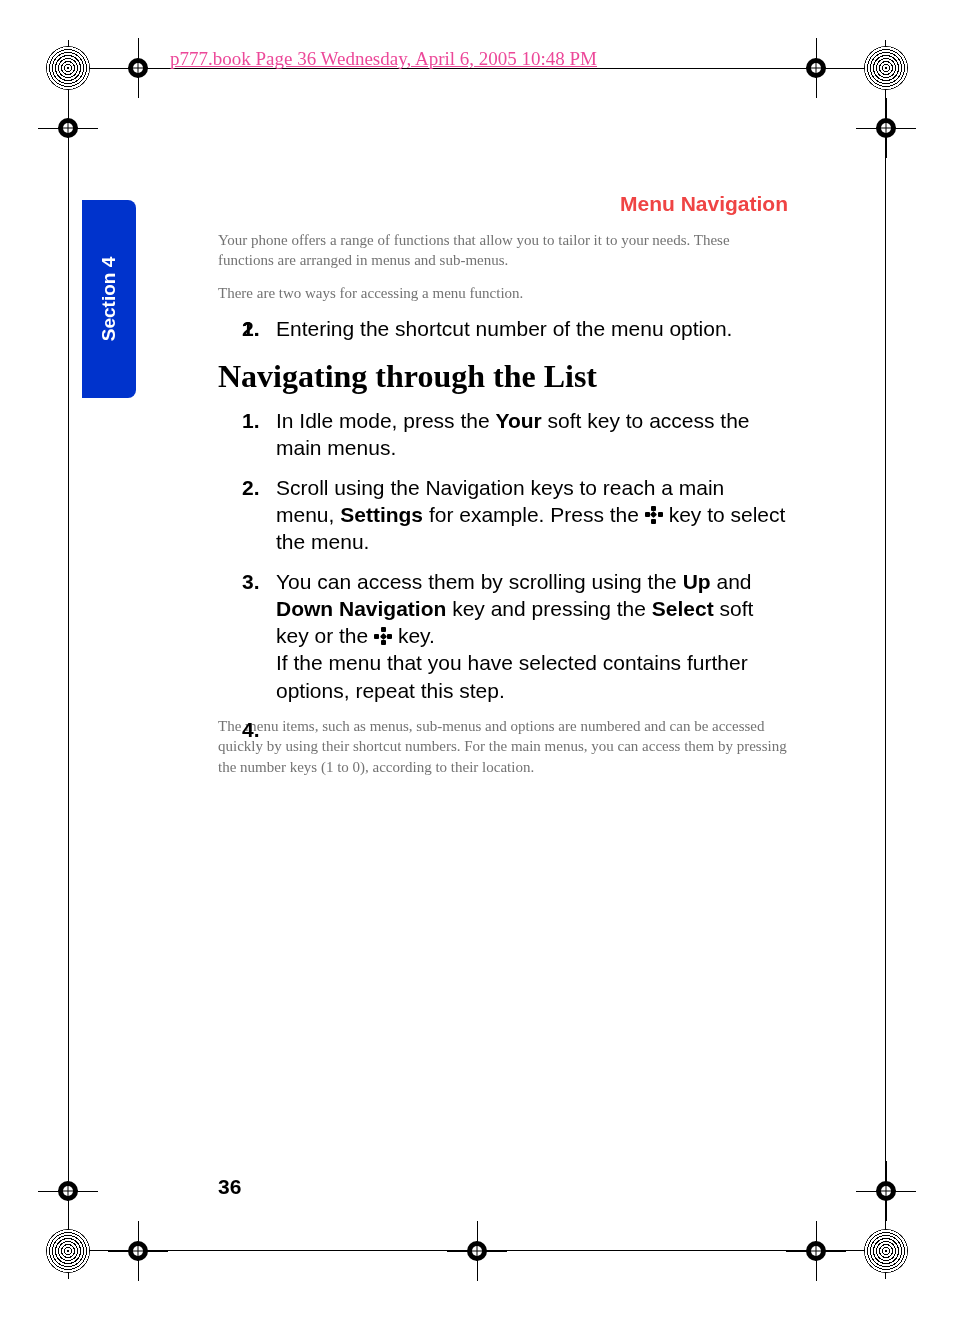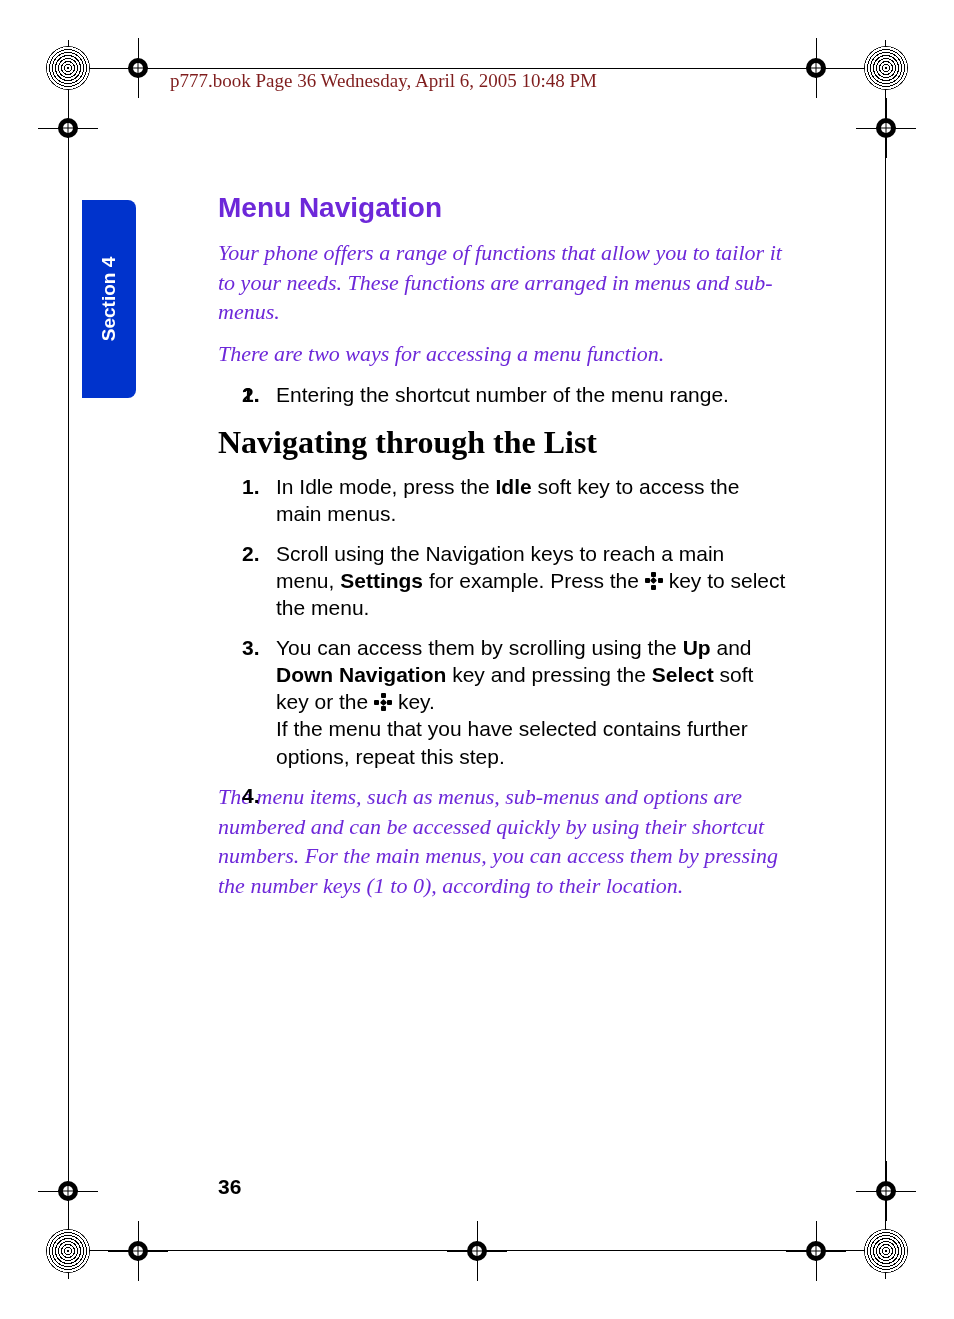--- a/index.html
+++ b/index.html
@@ -35,41 +35,41 @@
     position:absolute; left:50%; top:50%; width:10px; height:10px; border-radius:50%;
     background:#fff; transform:translate(-50%,-50%); z-index:2;
   }
   .reg-mark-inner::before {
     content:""; position:absolute; left:50%; top:50%; width:20px; height:1px; background:#000; transform:translate(-50%,-50%);
   }
   .reg-mark-inner::after {
     content:""; position:absolute; left:50%; top:50%; width:1px; height:20px; background:#000; transform:translate(-50%,-50%);
   }
   .header-text {
-    position: absolute; top: 70px; left: 170px;
-    font-family: "Times New Roman", serif; font-size: 19px; color: #7f1d1d;
+    position: absolute; top: 48px; left: 170px;
+    font-family: "Times New Roman", serif; font-size: 19px; color: #ec4899; text-decoration: underline;
   }
   .section-tab {
     position: absolute; left: 82px; top: 200px; width: 54px; height: 198px;
     background: #0033cc; border-radius: 0 8px 8px 0;
   }
   .section-tab span {
     position: absolute; left: 50%; top: 50%;
     transform: translate(-50%,-50%) rotate(-90deg);
     color: #fff; font-weight: bold; font-size: 19px; white-space: nowrap;
     font-family: Arial, Helvetica, sans-serif;
   }
   .content {
     position: absolute; left: 218px; top: 192px; width: 570px;
   }
   .title {
-    color: #6d28d9; font-size: 28px; font-weight: bold;
-    font-family: Arial, Helvetica, sans-serif; margin-bottom: 14px;
+    color: #ef4444; font-size: 21px; font-weight: bold;
+    font-family: Arial, Helvetica, sans-serif; margin-bottom: 14px; text-align: right;
   }
-  .serif { font-family: "Book Antiqua", "Palatino Linotype", Georgia, serif; font-size: 22px; line-height: 1.35; color: #6d28d9; font-style: italic; }
+  .serif { font-family: "Book Antiqua", "Palatino Linotype", Georgia, serif; font-size: 15px; line-height: 1.35; color: #737373; }
   .para { margin-bottom: 12px; }
   .sans { font-family: Arial, Helvetica, sans-serif; font-size: 21px; line-height: 1.3; color: #000; }
   .subhead { font-family: Liberation Serif, serif; font-weight: bold; font-size: 32px; margin-top: 16px; margin-bottom: 12px; }
   ol.numlist { list-style: none; padding-left: 58px; }
   ol.numlist li { position: relative; margin-bottom: 12px; }
   ol.numlist li .num { position: absolute; left: -34px; font-weight: bold; font-family: Arial, Helvetica, sans-serif; font-size: 21px; }
   .b { font-weight: bold; }
   .ok-icon {
     display: inline-block; width: 18px; height: 18px; position: relative; vertical-align: -2px;
   }
@@ -139,30 +139,30 @@
 
   <p class="serif para">Your phone offers a range of functions that allow you to tailor it to your needs. These functions are arranged in menus and sub-menus.</p>
   <p class="serif para">There are two ways for accessing a menu function.</p>
 
   <ol class="numlist sans">
     <li>
       <span class="num">1.</span>
     </li>
     <li>
       <span class="num">2.</span>
-      <span>Entering the shortcut number of the menu range.</span>
+      <span>Entering the shortcut number of the menu option.</span>
     </li>
   </ol>
 
   <div class="subhead">Navigating through the List</div>
 
   <ol class="numlist sans">
     <li>
       <span class="num">1.</span>
-      <span><span>In Idle mode, press the </span><span class="b">Idle</span><span> soft key to access the main menus.</span></span>
+      <span><span>In Idle mode, press the </span><span class="b">Your</span><span> soft key to access the main menus.</span></span>
     </li>
     <li>
       <span class="num">2.</span>
       <span><span>Scroll using the Navigation keys to reach a main menu, </span><span class="b">Settings</span><span> for example. Press the </span><span class="ok-icon"><span class="d d1"></span><span class="d d2"></span><span class="d d3"></span><span class="d d4"></span><span class="d dc"></span></span><span> key to select the menu.</span></span>
     </li>
     <li>
       <span class="num">3.</span>
       <span><span>You can access them by scrolling using the </span><span class="b">Up</span><span> and </span><span class="b">Down Navigation</span><span> key and pressing the </span><span class="b">Select</span><span> soft key or the </span><span class="ok-icon"><span class="d d1"></span><span class="d d2"></span><span class="d d3"></span><span class="d d4"></span><span class="d dc"></span></span><span> key.</span><br><span>If the menu that you have selected contains further options, repeat this step.</span></span>
     </li>
     <li>

